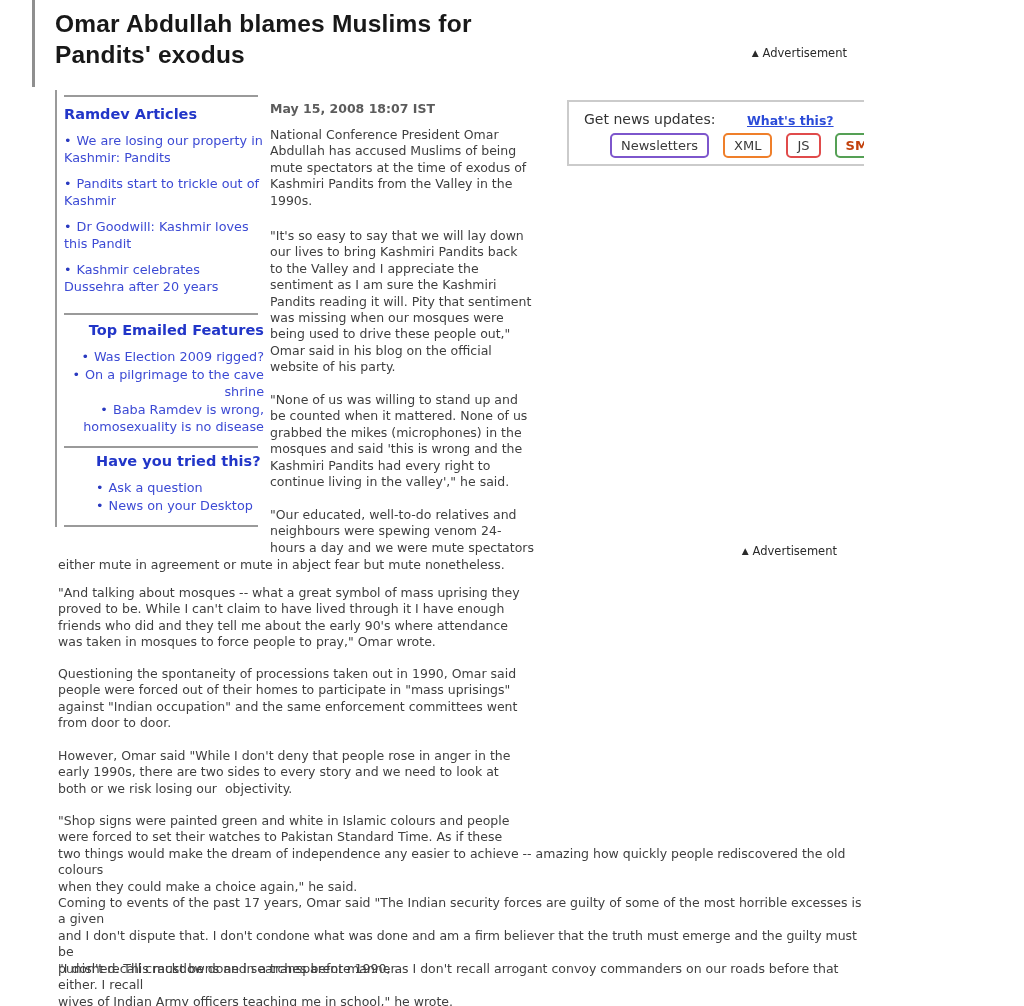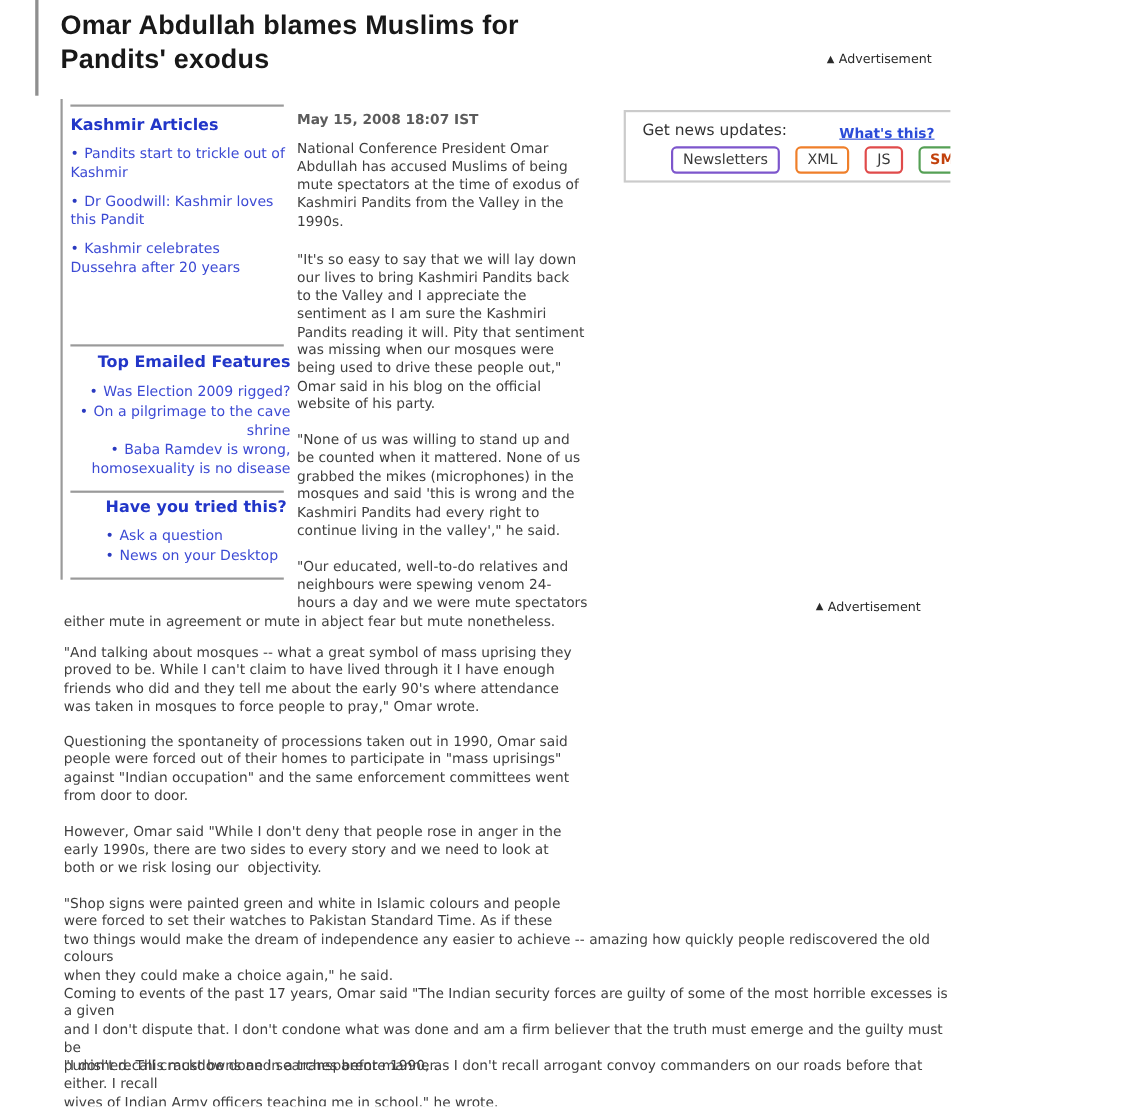--- a/index.html
+++ b/index.html
@@ -39,21 +39,21 @@
   .tight .s-item { margin-bottom:1px; }
   .blt { margin-right:5px; color:#2a3ac0; }
 
   
   #updates-box {
     position:absolute; left:567px; top:100px; width:423px; height:66px;
     border:2px solid #cbcbcb; background:#fff;
   }
   #updates-label { position:absolute; left:15px; top:9px; font-size:14px; color:#333; }
   #whats-this {
-    position:absolute; left:194px; top:11px; font-size:12.5px; font-weight:bold;
+    position:absolute; left:178px; top:11px; font-size:12.5px; font-weight:bold;
     color:#2b4bd8; text-decoration:underline; cursor:pointer;
   }
   #updates-buttons { position:absolute; left:13px; top:31px; display:flex; gap:14px;padding-left:28px; }
   .ubtn {
     display:inline-block; padding:3px 9px; border-radius:5px; border:2px solid #999;
     font-size:13px; color:#3a3a3a; background:#fff; cursor:pointer; white-space:nowrap;
   }
   .b-news { border-color:#7d56cc; }
   .b-xml  { border-color:#ef7f2a; }
   .b-js   { border-color:#e04b4b; }
@@ -91,23 +91,24 @@
 
   <div id="ad-mid" class="ad-label"><span class="ad-tri">▲</span><span>Advertisement</span></div>
 
   <div id="sidebar-left-rule" class="vrule"></div>
   <div id="s-hr1" class="s-hr"></div>
   <div id="s-hr2" class="s-hr"></div>
   <div id="s-hr3" class="s-hr"></div>
   <div id="s-hr4" class="s-hr"></div>
 
   <div id="s-sec1" class="s-sec">
-    <div class="s-head">Kashmir Articles</div>
+    <div class="s-head">Ramdev Articles</div>
     <div class="s-list">
 
+        <div class="s-item"><span class="blt">•</span><span>We are losing our property in Kashmir: Pandits</span></div>
 
         <div class="s-item"><span class="blt">•</span><span>Pandits start to trickle out of Kashmir</span></div>
 
         <div class="s-item"><span class="blt">•</span><span>Dr Goodwill: Kashmir loves this Pandit</span></div>
 
         <div class="s-item"><span class="blt">•</span><span>Kashmir celebrates Dussehra after 20 years</span></div>
       </div>
   </div>
 
   <div id="s-sec2" class="s-sec">

